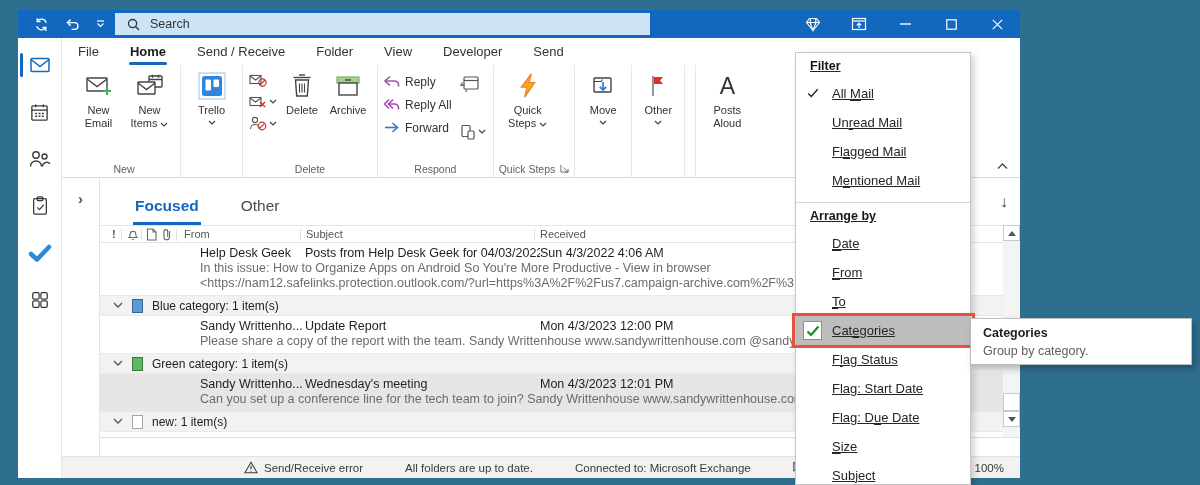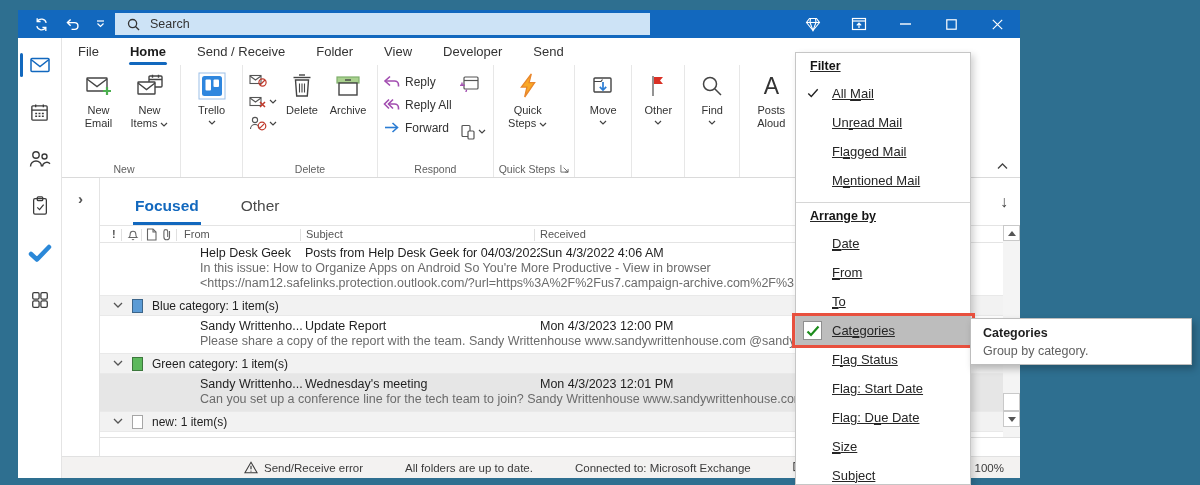--- a/index.html
+++ b/index.html
@@ -458,34 +458,20 @@
                   <span>Other</span>
                   <svg class="chv" viewBox="0 0 8 5">
                       <path d="M1 1l3 3 3-3"></path>
                     </svg>
                 </div>
               </div>
               <div class="rgroup-label"></div>
             </div>
 
             <div class="rgroup">
-              <div class="rgroup-content">
-                <div class="btn-lg" style="width:44px">
-                  <span class="ic">
-                    <svg width="24" height="24" viewBox="0 0 24 24" fill="none" stroke="#444" stroke-width="1.5">
-                      <circle cx="10" cy="10" r="6.5"></circle>
-                        <path d="M15 15 L21 21"></path>
-                    </svg>
-                  </span>
-                  <span>Find</span>
-                  <svg class="chv" viewBox="0 0 8 5">
-                      <path d="M1 1l3 3 3-3"></path>
-                    </svg>
-                </div>
-              </div>
               <div class="rgroup-label"></div>
             </div>
 
             <div class="rgroup" style="flex:1">
               <div class="rgroup-content">
                 <div class="btn-lg" style="width:52px">
                   <span class="ic" style="font-size:23px;color:#333;font-weight:400;">A</span>
                   <span>Posts Aloud</span>
                 </div>
               </div>

